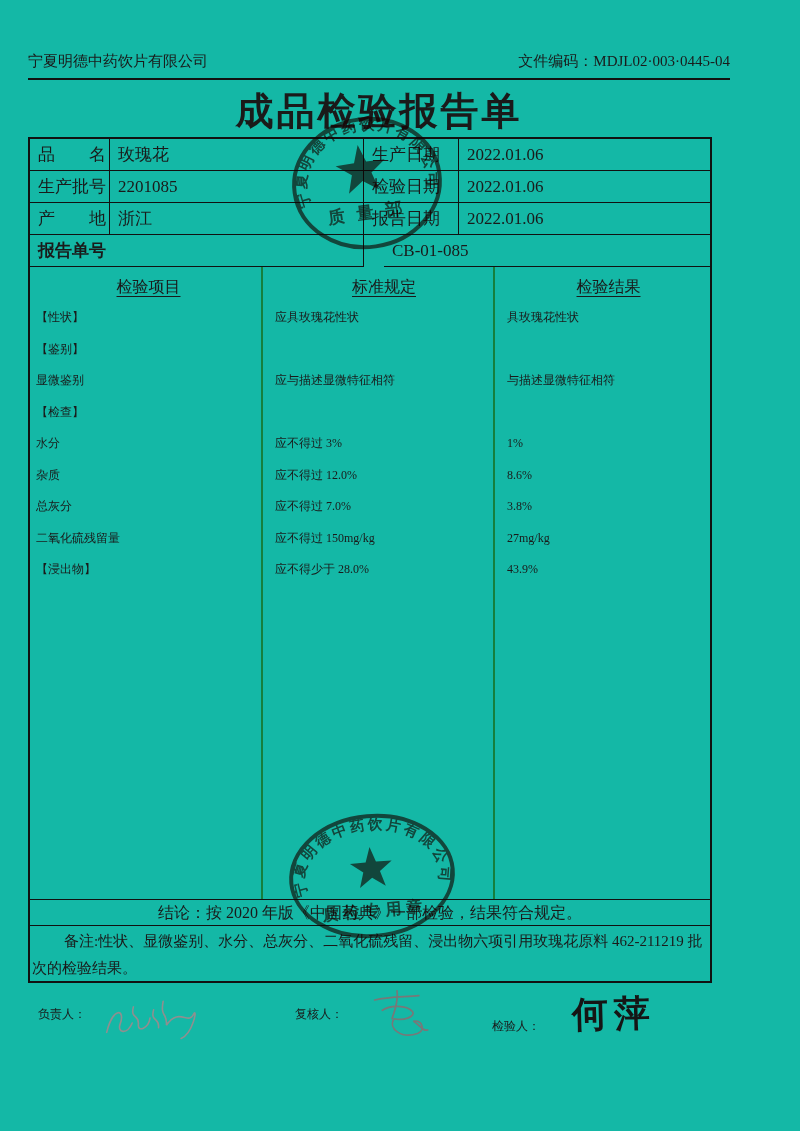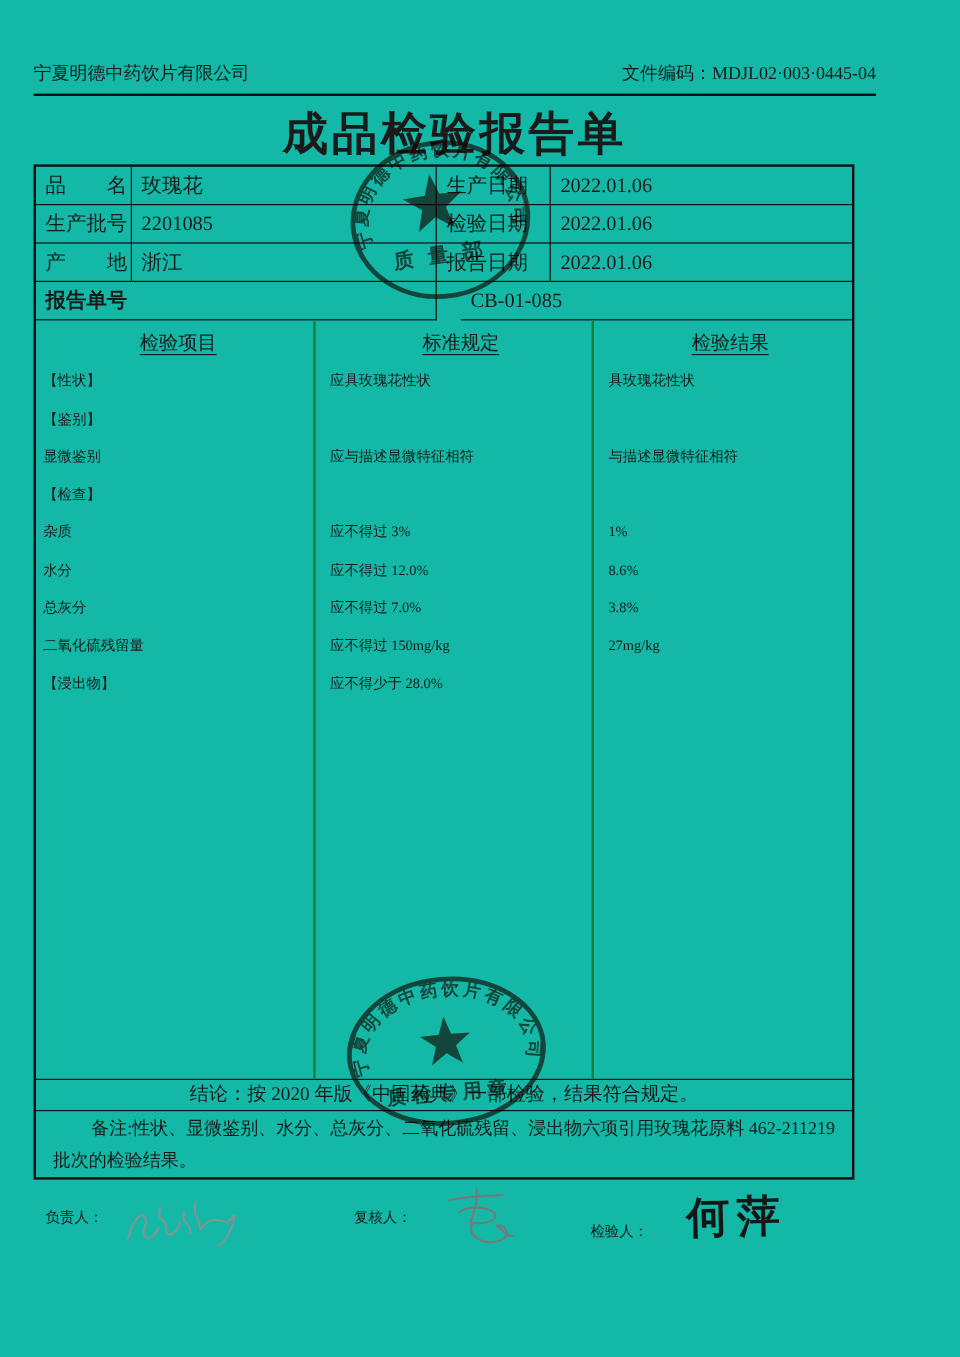--- a/index.html
+++ b/index.html
@@ -24,21 +24,21 @@
   .inspect{display:grid;grid-template-columns:233px 232px 215px;height:633px;border-bottom:1px solid #111;box-sizing:border-box;}
   .icol{box-sizing:border-box;overflow:hidden;}
   .icol.b{border-right:2px solid #15803d;}
   .ihead{height:30px;line-height:30px;margin-top:5px;text-align:center;font-size:16px;}
   .ihead span{text-decoration:underline;text-underline-offset:4px;}
   .iline{height:31.5px;line-height:31.5px;font-size:12px;white-space:nowrap;}
   .icol .iline:first-of-type{margin-top:23px;}
   .pl6{padding-left:6px;} .pl12{padding-left:12px;}
   
   .conclusion{height:26px;line-height:25px;border-bottom:1px solid #111;text-align:center;font-size:16px;box-sizing:border-box;}
-  .remark{height:55px;box-sizing:border-box;font-size:15px;line-height:27px;padding:2px 4px 0 2px;text-indent:32px;margin-left:12px;}
+  .remark{height:55px;box-sizing:border-box;font-size:15px;line-height:27px;padding:2px 4px 0 2px;text-indent:32px;}
   
   .sig-label{position:absolute;font-size:12px;}
   .sig-name{position:absolute;font-size:36px;font-weight:bold;letter-spacing:6px;
             font-family:"DejaVu Sans","Liberation Sans",sans-serif;transform:rotate(-1.5deg);color:#151515;}
   .scribble{position:absolute;}
   
   .stamp{position:absolute;mix-blend-mode:multiply;opacity:.85;pointer-events:none;}
   .stamp text{font-family:"Liberation Serif","DejaVu Serif",serif;font-weight:bold;}
 </style>
 </head>
@@ -75,22 +75,22 @@
       <div class="span2v">CB-01-085</div>
     </div>
 
     <div class="inspect">
       <div class="icol b pl6">
         <div class="ihead"><span>检验项目</span></div>
         <div class="iline">【性状】</div>
         <div class="iline">【鉴别】</div>
         <div class="iline">显微鉴别</div>
         <div class="iline">【检查】</div>
+        <div class="iline">水分</div>
         <div class="iline">杂质</div>
-        <div class="iline">水分</div>
         <div class="iline">总灰分</div>
         <div class="iline">二氧化硫残留量</div>
         <div class="iline">【浸出物】</div>
       </div>
       <div class="icol b pl12">
         <div class="ihead"><span>标准规定</span></div>
         <div class="iline">应具玫瑰花性状</div>
         <div class="iline"></div>
         <div class="iline">应与描述显微特征相符</div>
         <div class="iline"></div>
@@ -103,20 +103,21 @@
       <div class="icol pl12">
         <div class="ihead"><span>检验结果</span></div>
         <div class="iline">具玫瑰花性状</div>
         <div class="iline"></div>
         <div class="iline">与描述显微特征相符</div>
         <div class="iline"></div>
         <div class="iline">1%</div>
         <div class="iline">8.6%</div>
         <div class="iline">3.8%</div>
         <div class="iline">27mg/kg</div>
+        <div class="iline">43.9%</div>
       </div>
     </div>
 
     <div class="conclusion">结论：按 2020 年版《中国药典》一部检验，结果符合规定。</div>
     <div class="remark">备注:性状、显微鉴别、水分、总灰分、二氧化硫残留、浸出物六项引用玫瑰花原料 462-211219 批次的检验结果。</div>
   </div>
 
   <span class="sig-label" style="left:38px;top:1006px;">负责人：</span>
   <span class="sig-label" style="left:295px;top:1006px;">复核人：</span>
   <span class="sig-label" style="left:492px;top:1018px;">检验人：</span>

